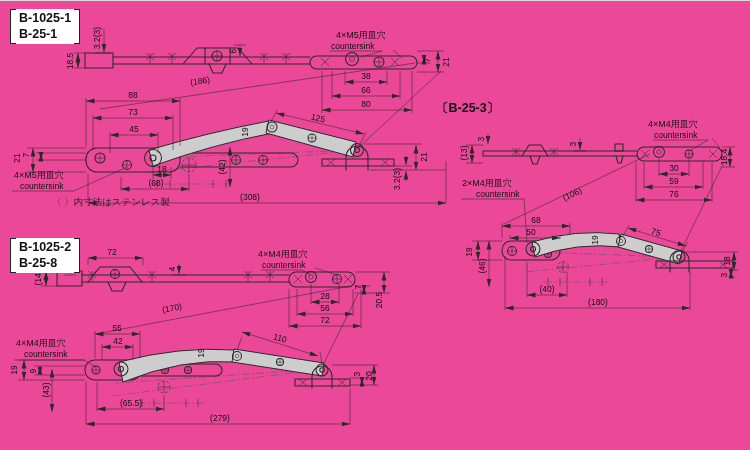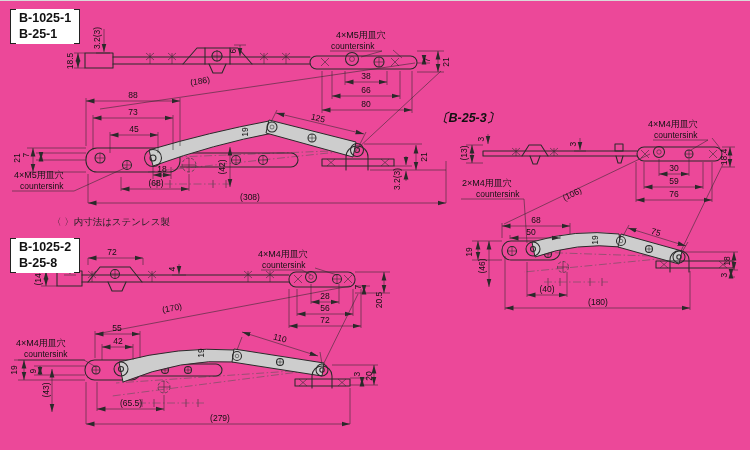--- a/index.html
+++ b/index.html
@@ -28,23 +28,23 @@
 <div class="canvas">
 
   <div class="code-box" style="left:10px;top:8px;">
     <div>B-1025-1</div>
     <div>B-25-1</div>
   </div>
   <div class="code-box" style="left:10px;top:237px;">
     <div>B-1025-2</div>
     <div>B-25-8</div>
   </div>
-  <div class="code-label" style="left:436px;top:109px;font-style:italic;">〔B-25-3〕</div>
-
-  <div class="jnote" style="left:52px;top:215px;">〈 〉内寸法はステンレス製</div>
+  <div class="code-label" style="left:436px;top:99px;">〔B-25-3〕</div>
+
+  <div class="jnote" style="left:52px;top:195px;">〈 〉内寸法はステンレス製</div>
 
   <div class="notes" style="left:436px;top:323px;">
   </div>
 
   <svg style="left:0;top:0;" width="470" height="216" viewBox="0 0 470 216">
     <defs>
       <marker id="ar1" markerWidth="9" markerHeight="6" refX="8.5" refY="3" orient="auto-start-reverse" markerUnits="userSpaceOnUse">
         <path d="M0,0.6 L8.5,3 L0,5.4 Z" fill="#2a2a2a"></path>
       </marker>
     </defs>

